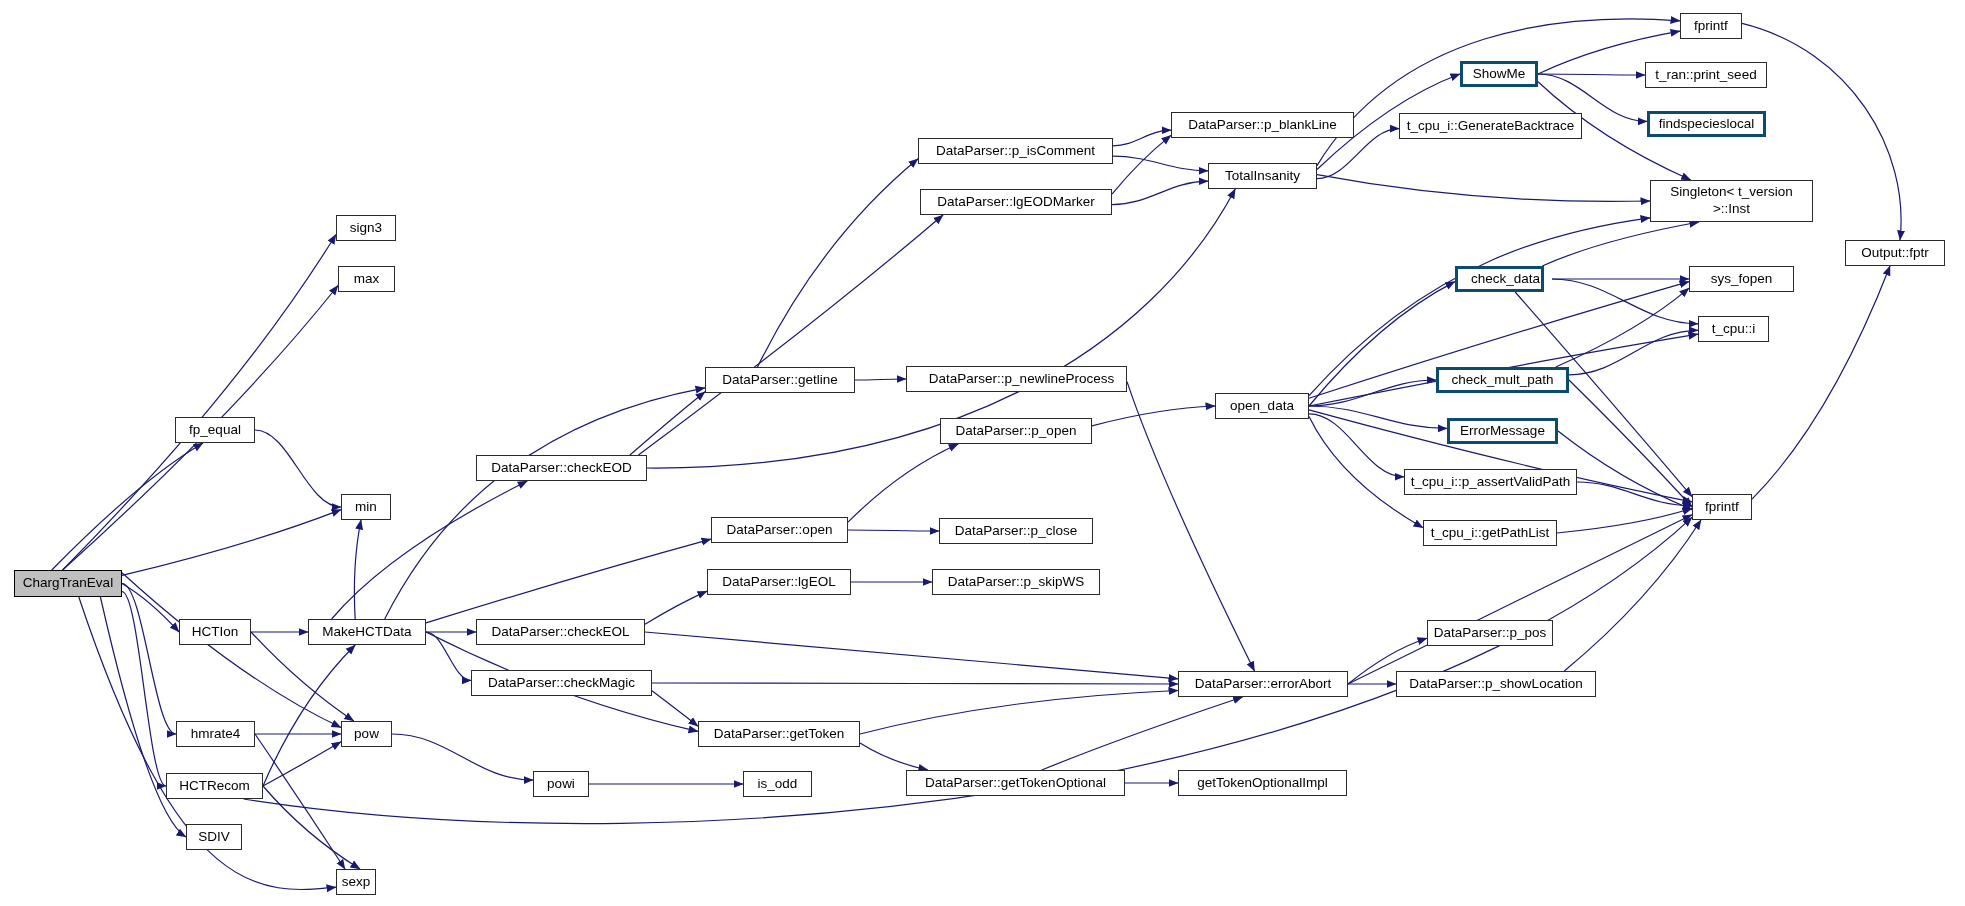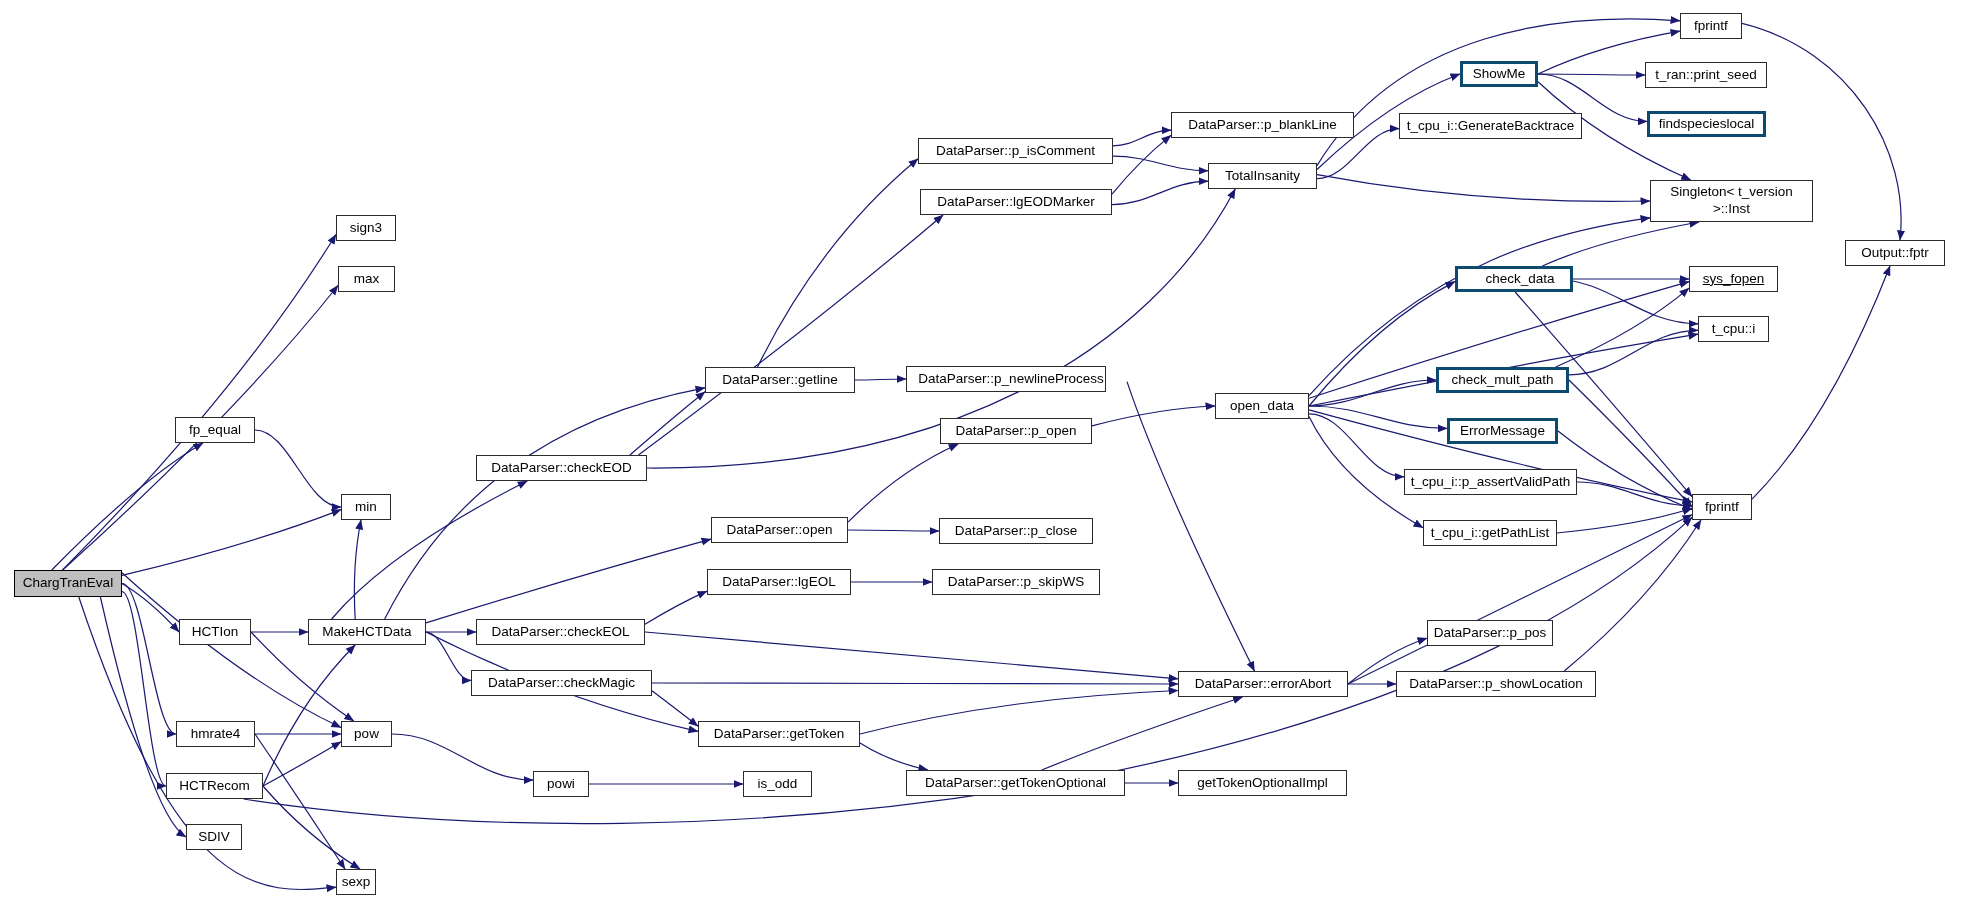--- a/index.html
+++ b/index.html
@@ -191,21 +191,21 @@
       </div>
       <div class="node " style="left: 698px; top: 721px; width: 162px; height: 26px;">
         <span>DataParser::getToken</span>
       </div>
       <div class="node " style="left: 918px; top: 138px; width: 195px; height: 26px;">
         <span>DataParser::p_isComment</span>
       </div>
       <div class="node " style="left: 920px; top: 189px; width: 192px; height: 26px;">
         <span>DataParser::lgEODMarker</span>
       </div>
-      <div class="node " style="left: 906px; top: 366px; width: 200px; height: 26px; padding-left: 10px;">
+      <div class="node " style="left: 906px; top: 366px; width: 221px; height: 26px; padding-left: 10px;">
         <span>DataParser::p_newlineProcess</span>
       </div>
       <div class="node " style="left: 940px; top: 418px; width: 152px; height: 26px;">
         <span>DataParser::p_open</span>
       </div>
       <div class="node " style="left: 939px; top: 518px; width: 154px; height: 26px;">
         <span>DataParser::p_close</span>
       </div>
       <div class="node " style="left: 932px; top: 569px; width: 168px; height: 26px; justify-content: center;">
         <span>DataParser::p_skipWS</span>
@@ -243,24 +243,24 @@
       <div class="node " style="left: 1399px; top: 113px; width: 183px; height: 26px;">
         <span>t_cpu_i::GenerateBacktrace</span>
       </div>
       <div class="node " style="left: 1650px; top: 180px; width: 163px; height: 42px;">
         <span>Singleton&lt; t_version</span>
         <span>&gt;::Inst</span>
       </div>
       <div class="node " style="left: 1845px; top: 240px; width: 100px; height: 26px;">
         <span>Output::fptr</span>
       </div>
-      <div class="node red" style="left: 1455px; top: 266px; width: 118px; height: 26px; padding-left: 12px;">
+      <div class="node red" style="left: 1455px; top: 266px; width: 89px; height: 26px; padding-left: 12px;">
         <span>check_data</span>
       </div>
-      <div class="node " style="left: 1689px; top: 266px; width: 89px; height: 26px; text-decoration: underline;">
+      <div class="node " style="left: 1689px; top: 266px; width: 105px; height: 26px;">
         <span>sys_fopen</span>
       </div>
       <div class="node " style="left: 1698px; top: 316px; width: 71px; height: 26px;">
         <span>t_cpu::i</span>
       </div>
       <div class="node red" style="left: 1436px; top: 367px; width: 133px; height: 26px;">
         <span>check_mult_path</span>
       </div>
       <div class="node red" style="left: 1447px; top: 418px; width: 111px; height: 26px;">
         <span>ErrorMessage</span>

